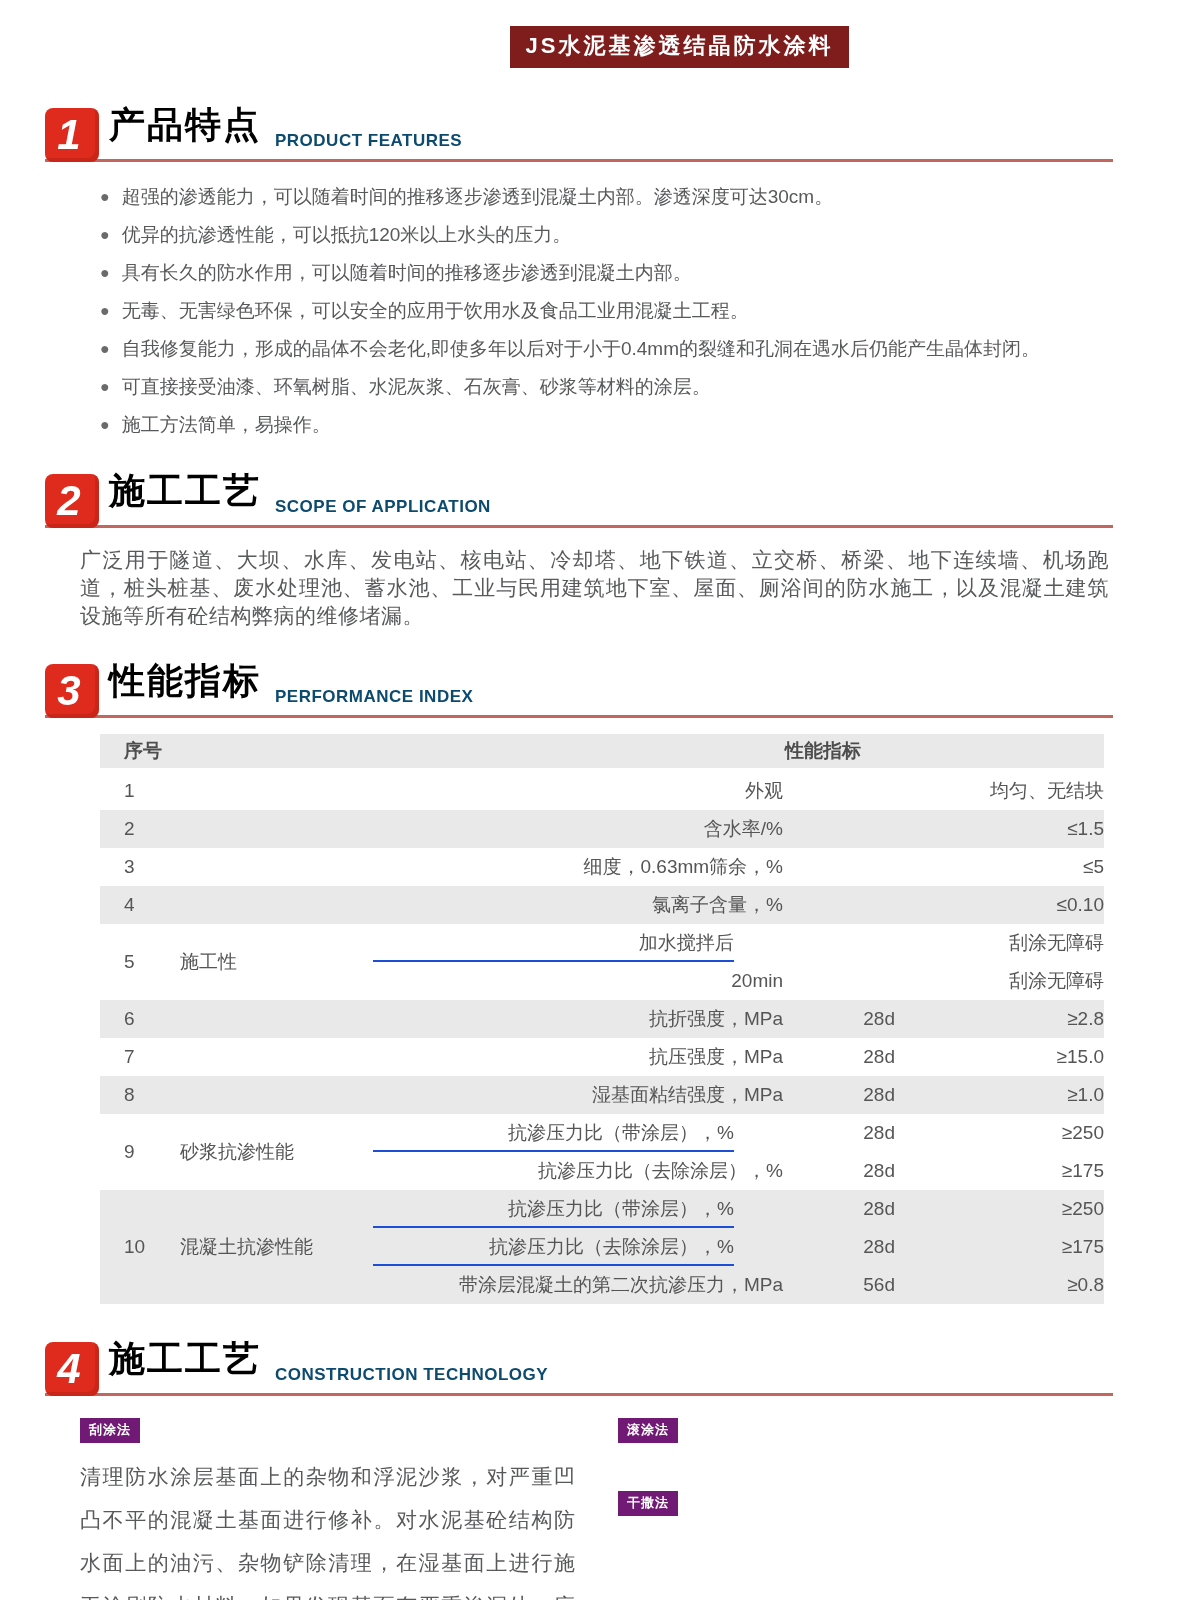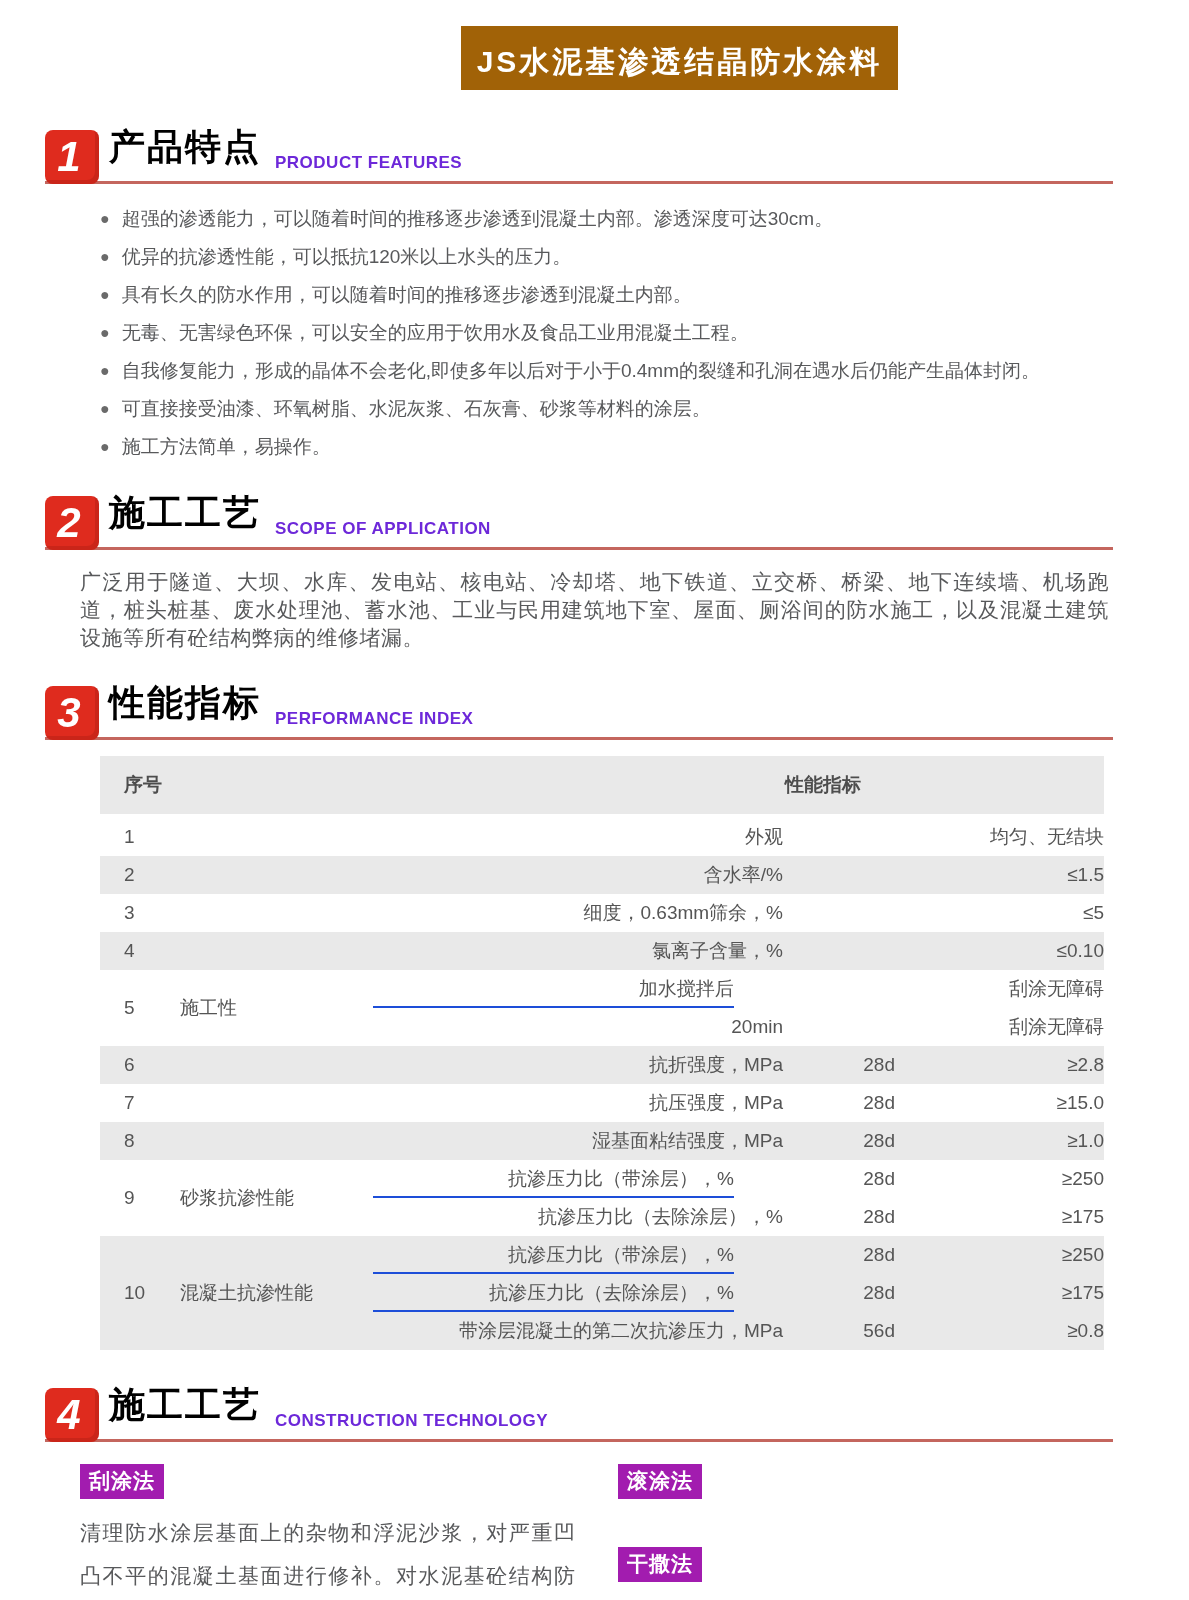--- a/index.html
+++ b/index.html
@@ -9,26 +9,26 @@
     margin: 0 auto;
     font-family: "Liberation Sans", "DejaVu Sans", sans-serif;
     color: #58595b;
     overflow: hidden;
     position: relative;
   }
   
   .title-wrap { margin-top: 26px; text-align: center; padding-left: 170px; }
   .title-bar {
     display: inline-block;
-    background: #a16207;
+    background: #7f1d1d;
     color: #fff;
-    font-size: 30px;
+    font-size: 22px;
     font-weight: bold;
     letter-spacing: 3px;
-    padding: 16px 16px 7px 16px;
+    padding: 5px 16px 7px 16px;
   }
   
   .sec-head {
     display: flex;
     align-items: flex-end;
     margin: 0 76px 0 45px;
     border-bottom: 3px solid #c4665e;
     height: 58px;
     position: relative;
   }
@@ -48,21 +48,21 @@
   .sec-title {
     color: #000000;
     font-size: 36px;
     font-weight: bold;
     letter-spacing: 2px;
     margin-left: 10px;
     line-height: 1;
     padding-bottom: 16px;
   }
   .sec-sub {
-    color: #6d28d9;
+    color: #0c4a6e;
     font-size: 17px;
     font-weight: bold;
     margin-left: 14px;
     padding-bottom: 8px;
     letter-spacing: 0.5px;
   }
   
   .bullets { margin: 16px 76px 26px 100px; list-style: none; }
   .bullet {
     font-size: 19px;
@@ -85,38 +85,38 @@
   
   .ptable { margin: 16px 85px 34px 100px; font-size: 19px; color: #555; }
   .t-head, .t-row {
     display: grid;
     grid-template-columns: 78px 195px 410px 112px 1fr;
     align-items: center;
   }
   .t-head {
     background: #e9e9e9;
     font-weight: bold;
-    height: 58px;
+    height: 34px;
     margin-bottom: 4px;
     color: #4d4d4d;
   }
   .t-row.shade { background: #e9e9e9; }
   .cell { padding-left: 2px; }
   .cell-no { padding-left: 24px; }
   .stack { display: flex; flex-direction: column; justify-content: center; height: 100%; text-align: right; }
   .sub { height: 38px; line-height: 38px; white-space: nowrap; }
   .sub.divided { border-bottom: 2px solid #1d4ed8; width: 88%; }
   
   .cols { display: flex; margin: 22px 75px 0 80px; gap: 42px; }
   .col { flex: 1; }
   .badge {
     display: inline-block;
-    background: #a21caf;
+    background: #701a75;
     color: #fff;
-    font-size: 21px;
+    font-size: 13px;
     font-weight: bold;
     padding: 3px 9px 4px 9px;
     letter-spacing: 1px;
   }
   .method-text {
     margin-top: 12px;
     font-size: 21px;
     line-height: 43px;
     text-align: justify;
     letter-spacing: 1px;

